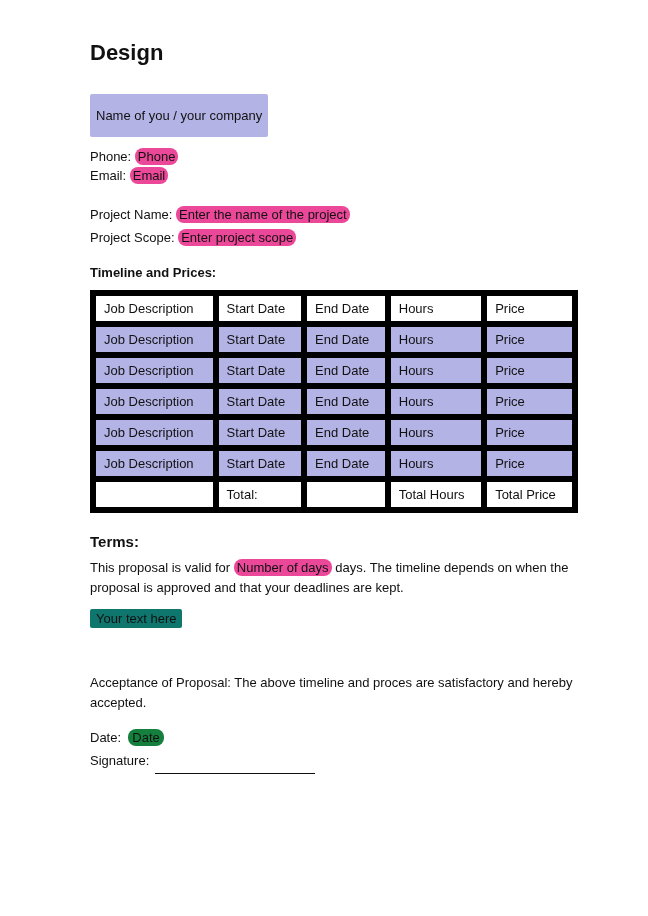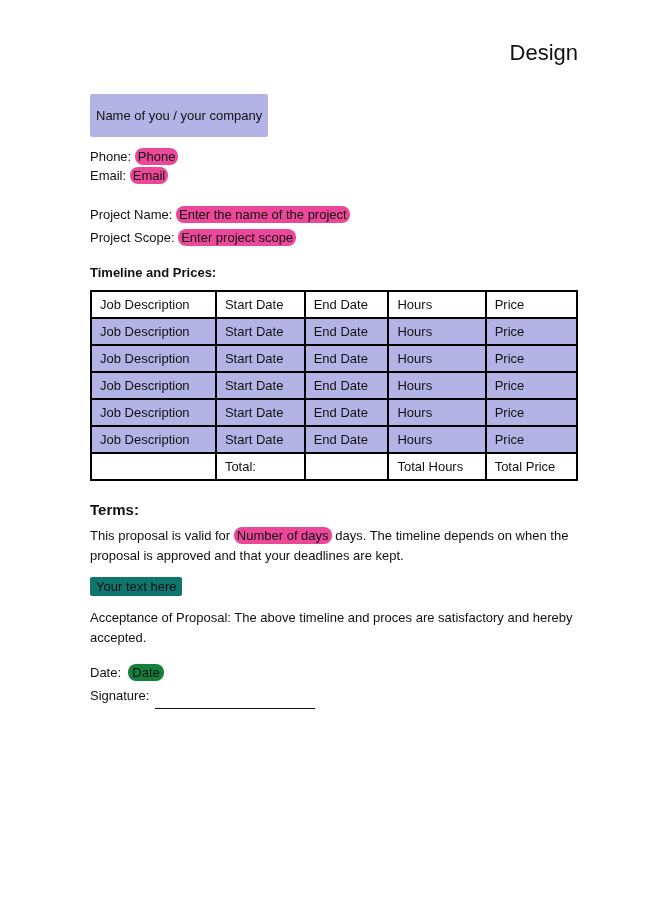--- a/index.html
+++ b/index.html
@@ -10,23 +10,23 @@
     body {
       font-family: Arial, sans-serif;
       font-size: 13px;
       background: #fff;
       color: #111;
       width: 648px;
       min-height: 916px;
       padding: 40px 70px 40px 90px;
     }
     h1 {
-      text-align: right;
+      text-align: left;
       font-size: 22px;
-      font-weight: normal;
+      font-weight: bold;
       margin-bottom: 28px;
     }
     .highlight {
       background-color: #ec4899;
       padding: 1px 3px;
       border-radius: 8px;
     }
     .company-block {
       margin-bottom: 10px;
     }
@@ -55,21 +55,21 @@
       font-size: 13px;
       margin-bottom: 10px;
     }
     table {
       width: 100%;
       border-collapse: collapse;
       font-size: 13px;
       margin-bottom: 20px;
     }
     table th, table td {
-      border: 2px solid #000000;
+      border: 6px solid #000000;
       padding: 5px 8px;
       text-align: left;
     }
     table thead th {
       background: #fff;
       font-weight: normal;
     }
     .cell-highlight {
       background-color: #b3b3e6;
       color: #111;
@@ -95,20 +95,21 @@
       background-color: #0f766e;
       padding: 2px 6px;
       border-radius: 2px;
       margin-bottom: 12px;
       font-size: 13px;
     }
     .acceptance-text {
       font-size: 13px;
       line-height: 1.5;
       margin-bottom: 14px;
+      margin-top: 33px;
     }
     .signature-section {
       font-size: 13px;
       line-height: 1.8;
     }
     .date-highlight {
       background-color: #15803d;
       padding: 1px 4px;
       border-radius: 8px;
     }

